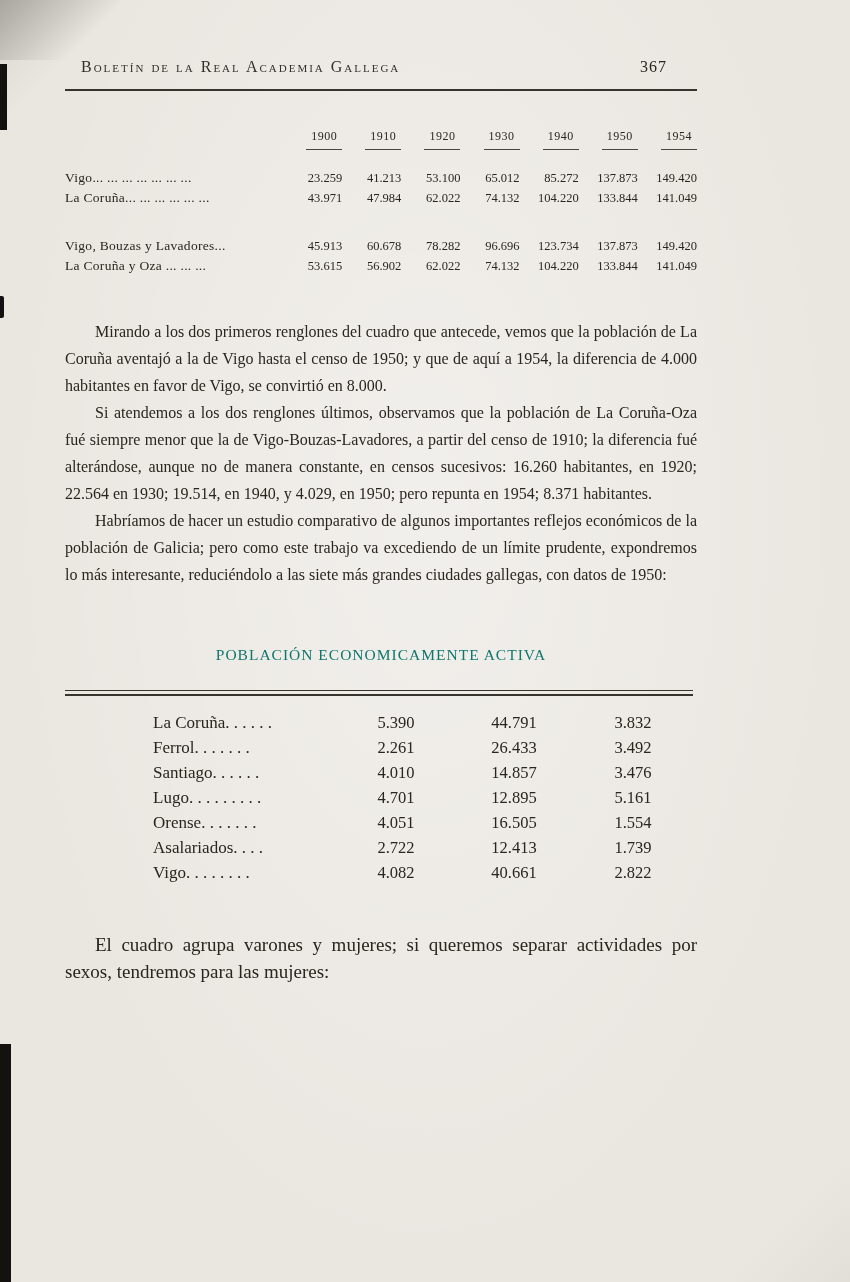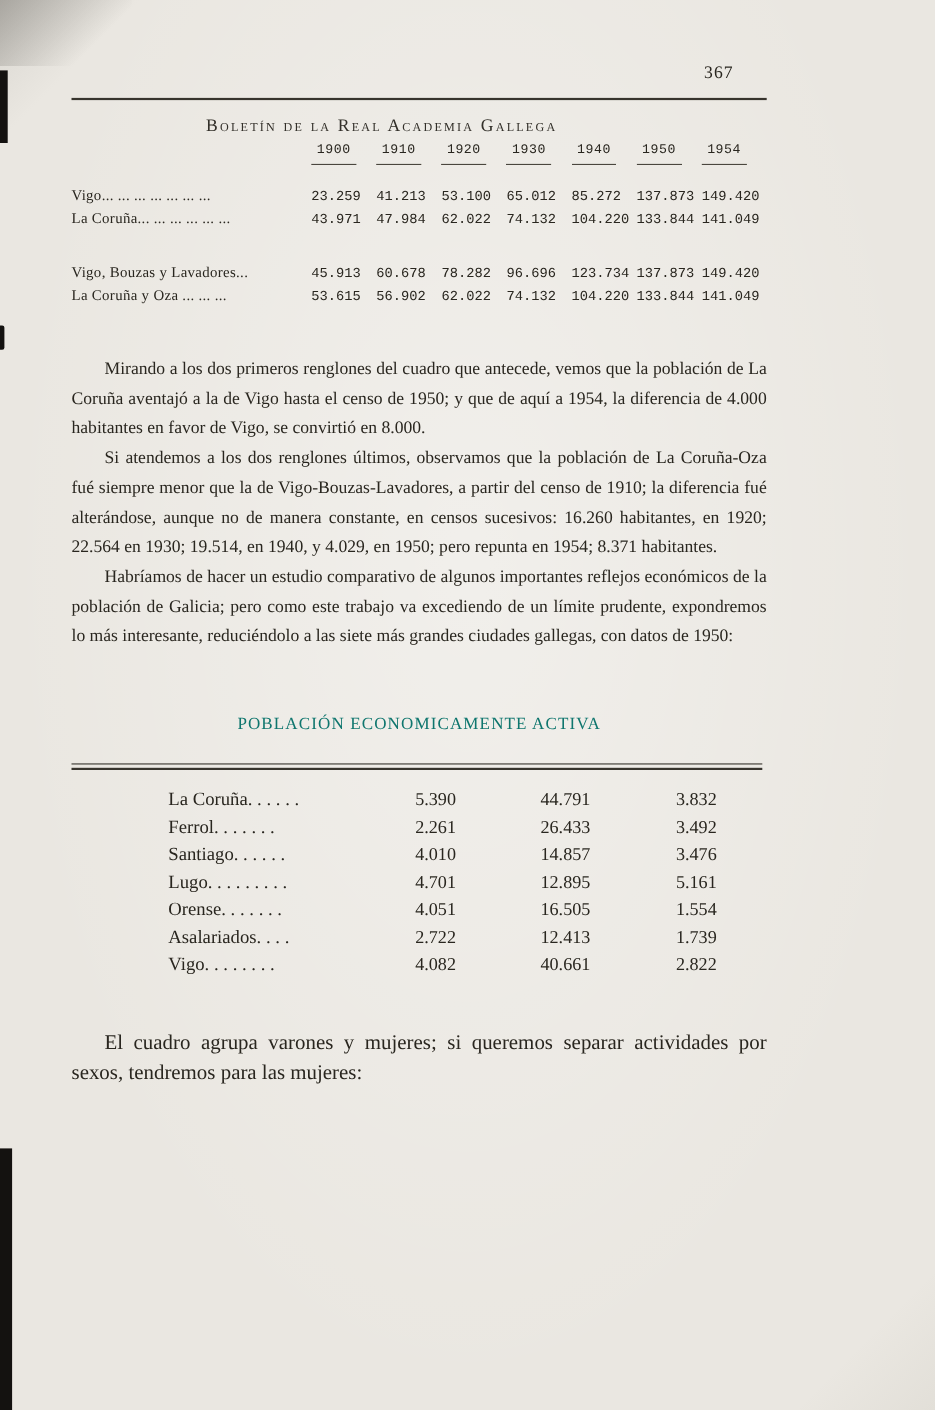--- a/index.html
+++ b/index.html
@@ -36,27 +36,25 @@
   }
 
   
   .header-row {
     position: relative;
     height: 22px;
     width: 630px;
   }
   .journal-title {
     position: absolute;
-    left: 4px; right: 70px;
-    text-align: center;
+    left: 16px; right: 70px;
     font-variant: small-caps;
     letter-spacing: 2px;
     font-size: 16px;
     color: #33302a;
-    margin-top: 48px;
   }
   .page-number {
     position: absolute;
     right: 28px; top: 0;
     font-size: 16px;
     letter-spacing: 1px;
   }
   .header-rule {
     margin-top: 9px;
     width: 632px;
@@ -81,21 +79,21 @@
     border-bottom: 1.5px solid #4a463e;
     padding: 0 5px 3px;
     font-size: 12px;
     letter-spacing: 0.5px;
   }
   .t1-label {
     font-size: 13.5px;
     white-space: nowrap;
     letter-spacing: 0.3px;
   }
-  .t1-cell { text-align: left; white-space: nowrap; font-family: Liberation Mono, monospace; }
+  .t1-cell { text-align: right; white-space: nowrap; }
   .t1-gap { height: 28px; }
 
   
   .body-text {
     margin-top: 42px;
     width: 632px;
     font-size: 16px;
     line-height: 27px;
     text-align: justify;
   }

